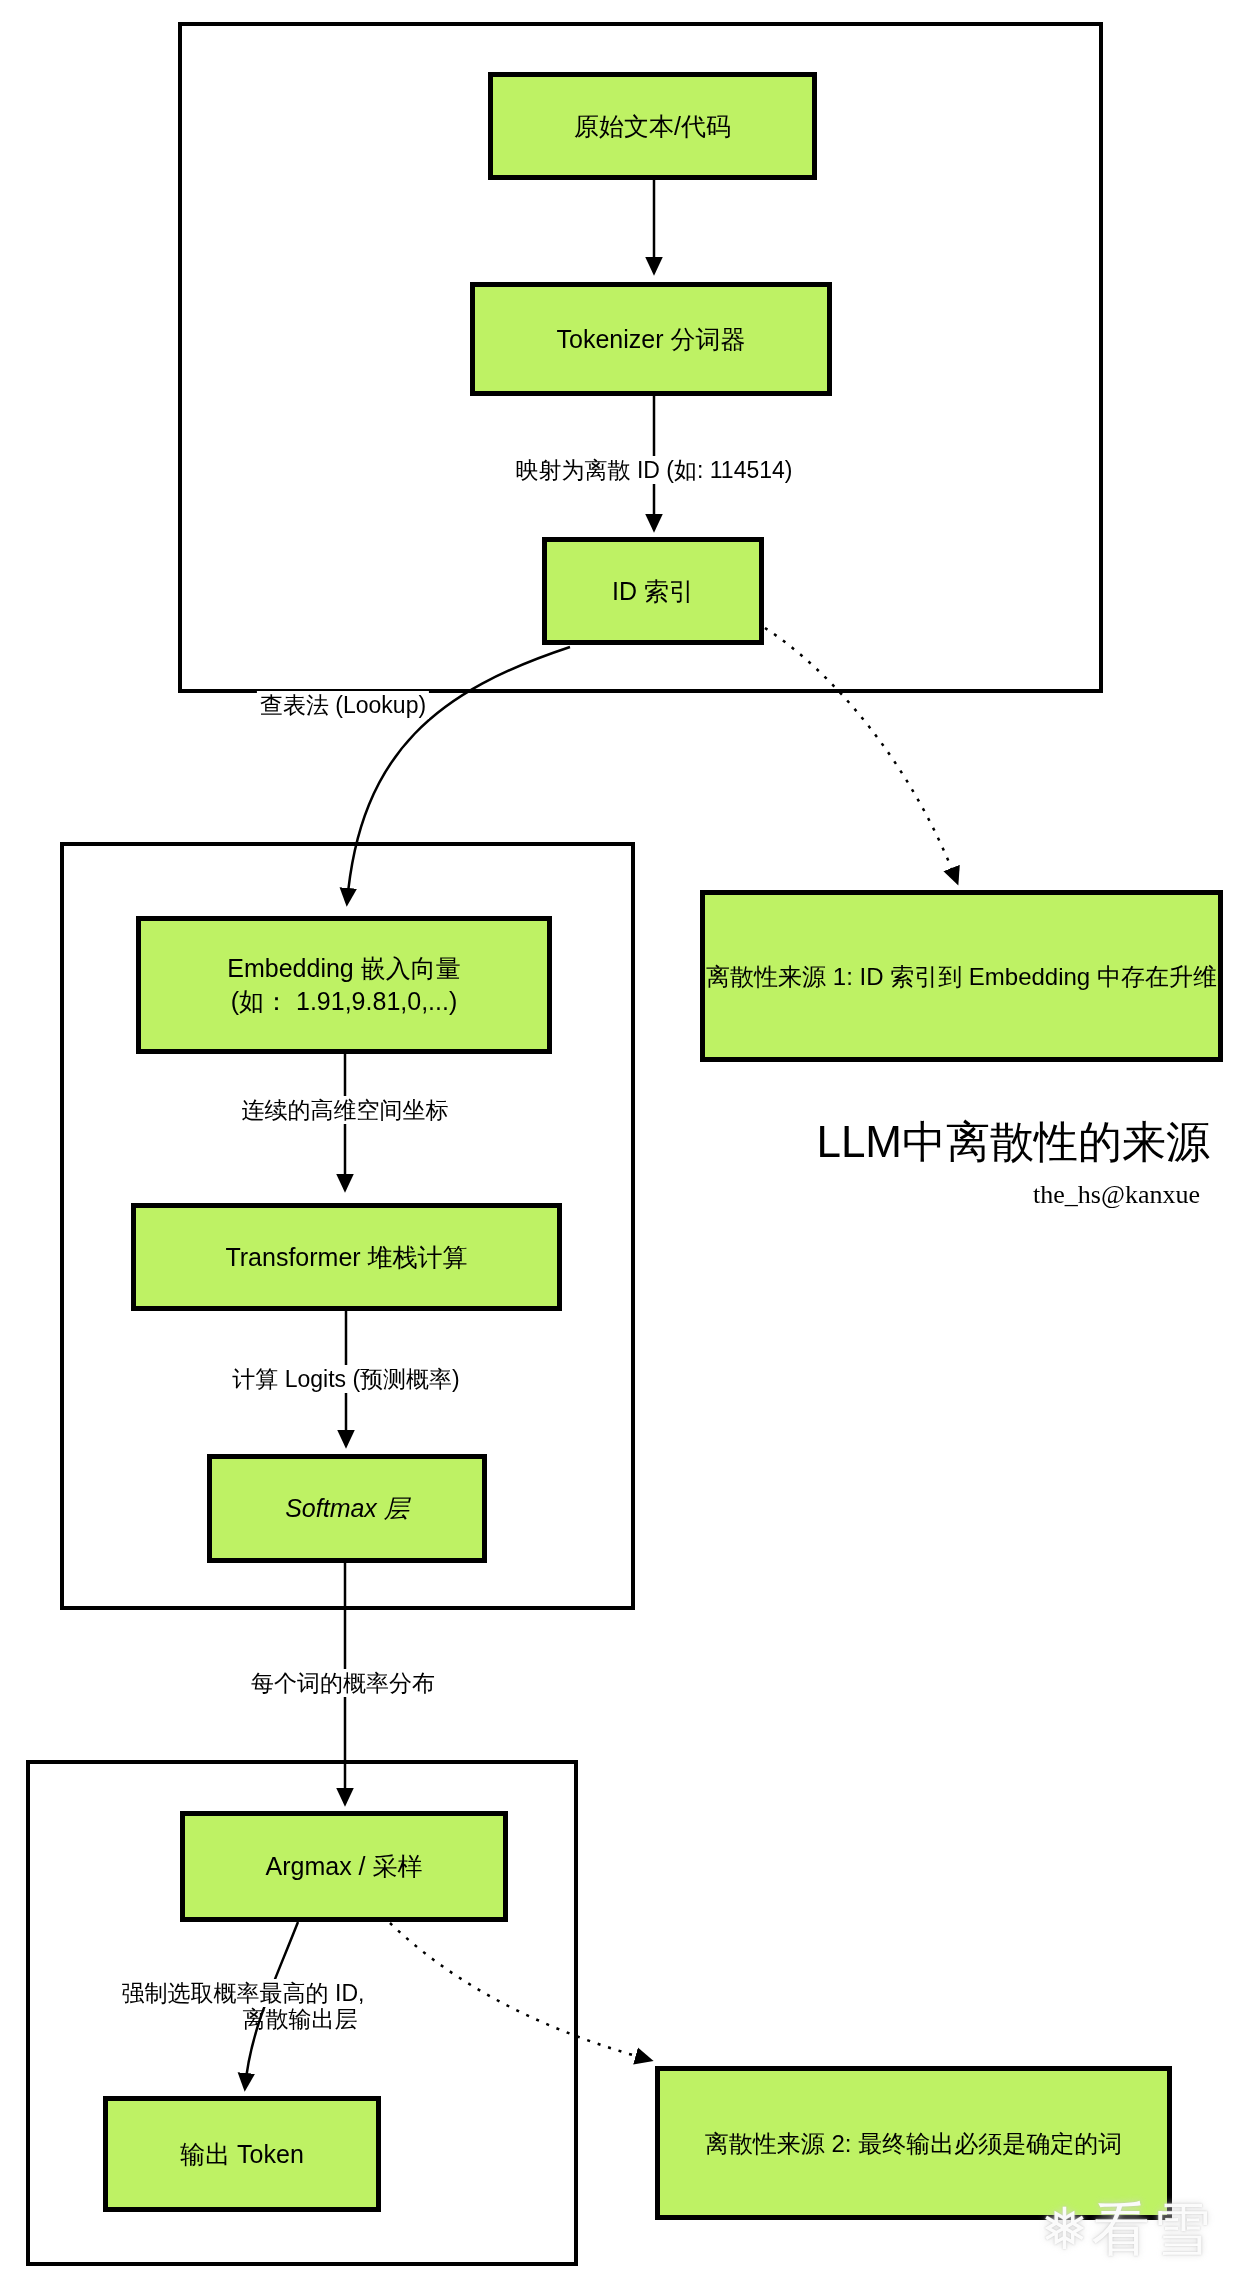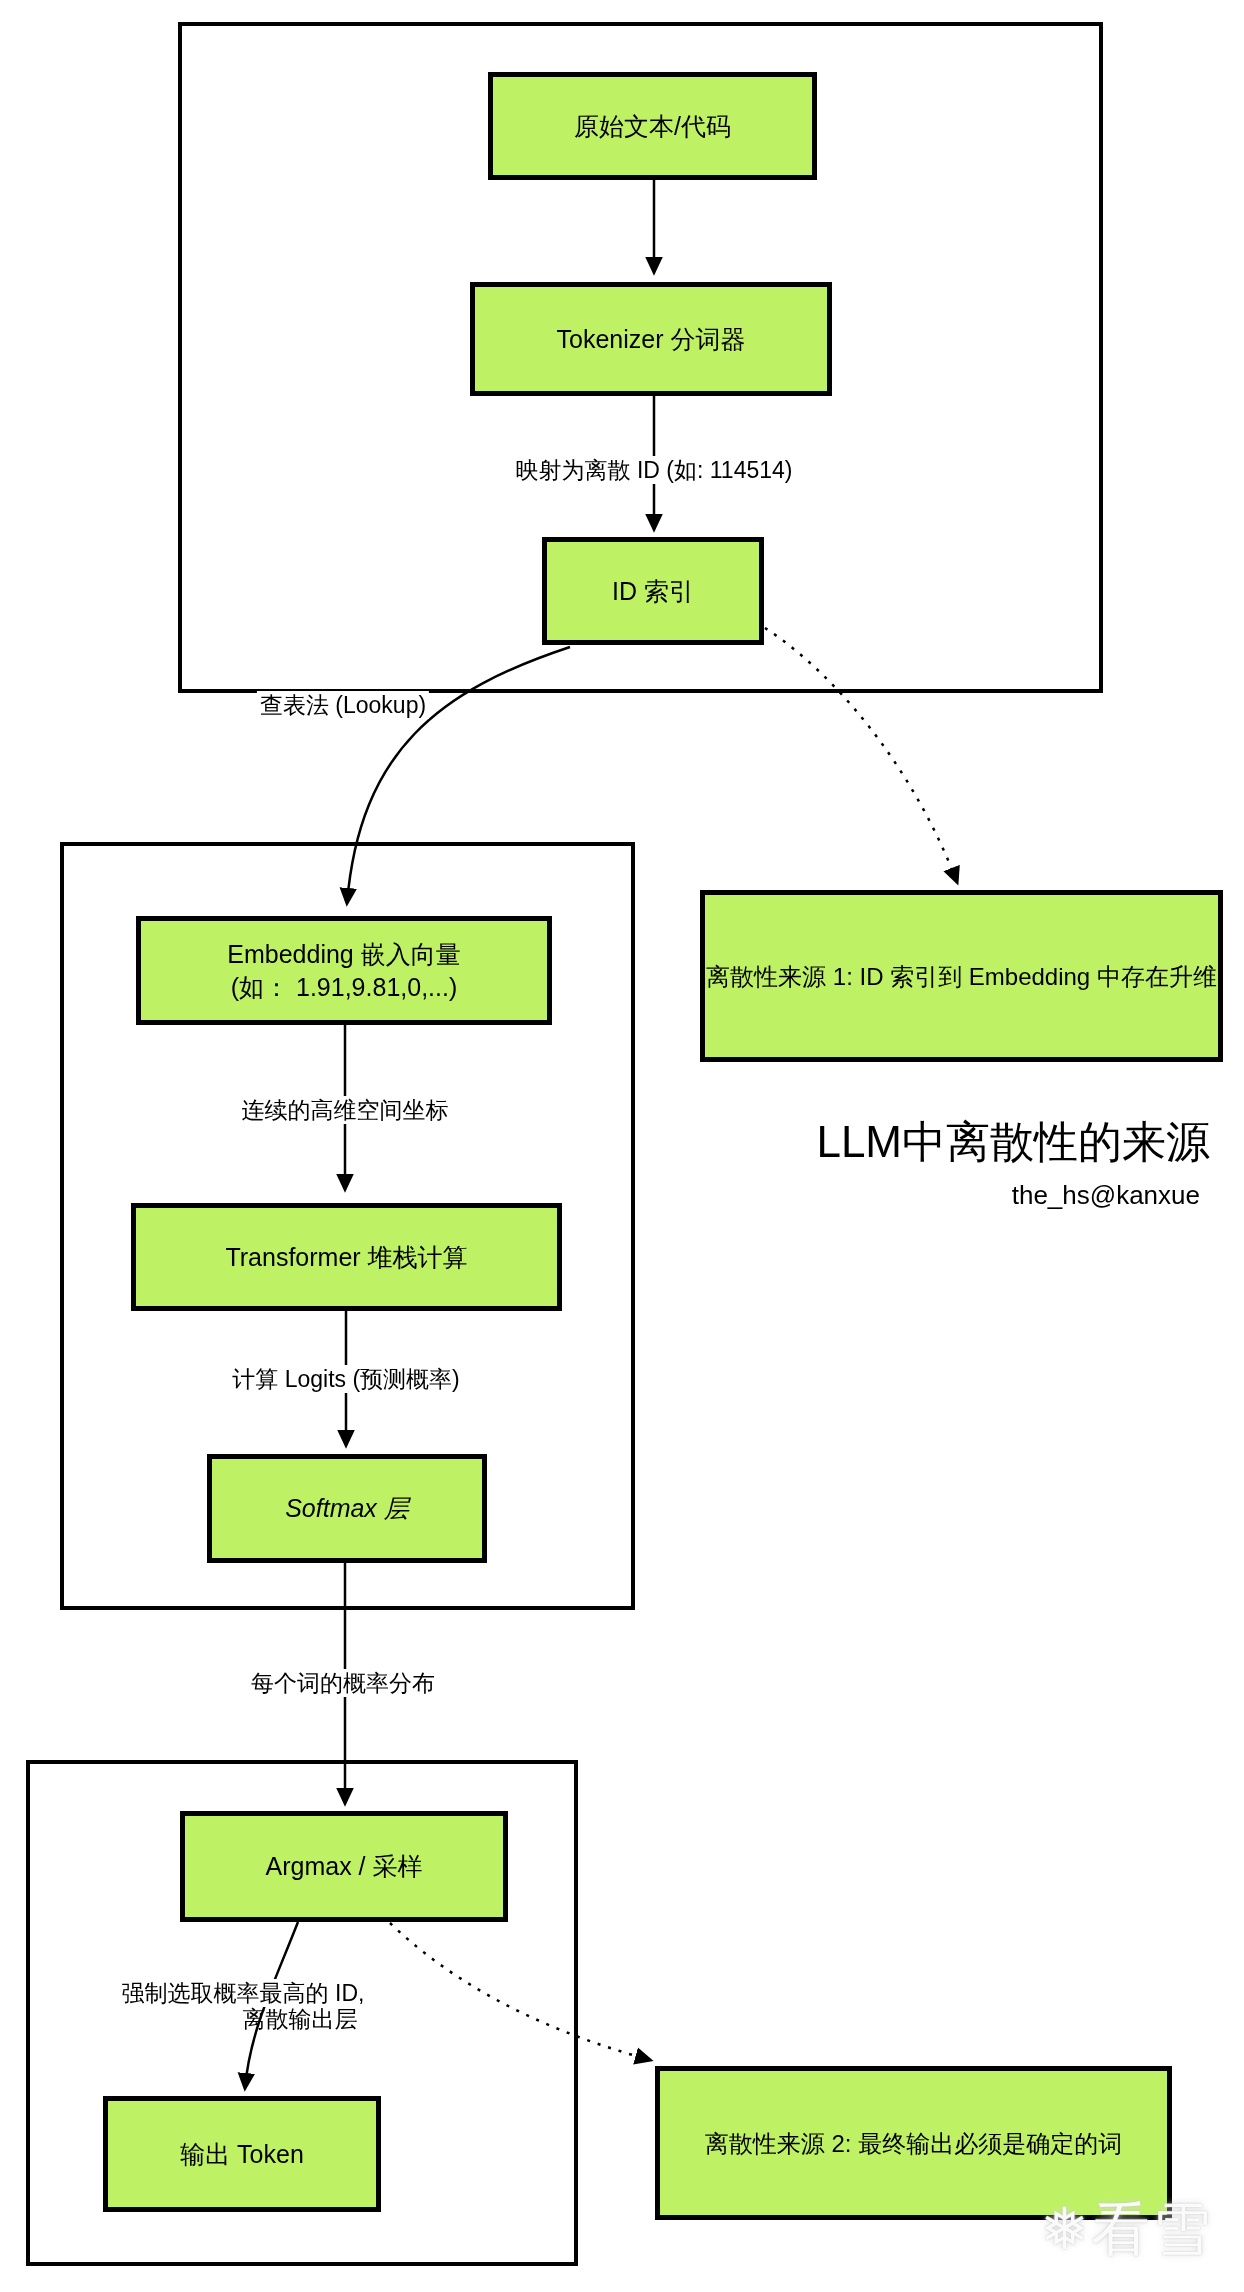--- a/index.html
+++ b/index.html
@@ -69,20 +69,21 @@
   .diagram-author {
     position: absolute;
     left: 760px;
     top: 1180px;
     width: 440px;
     text-align: right;
     font-size: 26px;
     line-height: 30px;
     white-space: nowrap;
     z-index: 3;
+    font-family: Liberation Serif, serif;
   }
   .watermark {
     position: absolute;
     left: 1040px;
     top: 2196px;
     font-size: 58px;
     line-height: 66px;
     white-space: nowrap;
     color: rgba(255,255,255,0.92);
     text-shadow: 0 0 2px rgba(190,190,190,0.9), 0 0 7px rgba(215,215,215,0.8);
@@ -121,21 +122,21 @@
   </div>
 
   <div class="node" style="left:470px; top:282px; width:362px; height:114px;">
     <div>Tokenizer 分词器</div>
   </div>
 
   <div class="node" style="left:542px; top:537px; width:222px; height:108px;">
     <div>ID 索引</div>
   </div>
 
-  <div class="node" style="left:136px; top:916px; width:416px; height:109px;">
+  <div class="node" style="left:136px; top:916px; width:416px; height:138px;">
     <div>Embedding 嵌入向量</div>
     <div>(如： 1.91,9.81,0,...)</div>
   </div>
 
   <div class="node" style="left:131px; top:1197px; width:431px; height:108px;margin-top:6px;">
     <div>Transformer 堆栈计算</div>
   </div>
 
   <div class="node" style="left:207px; top:1454px; width:280px; height:109px;font-style:italic;">
     <div>Softmax 层</div>

